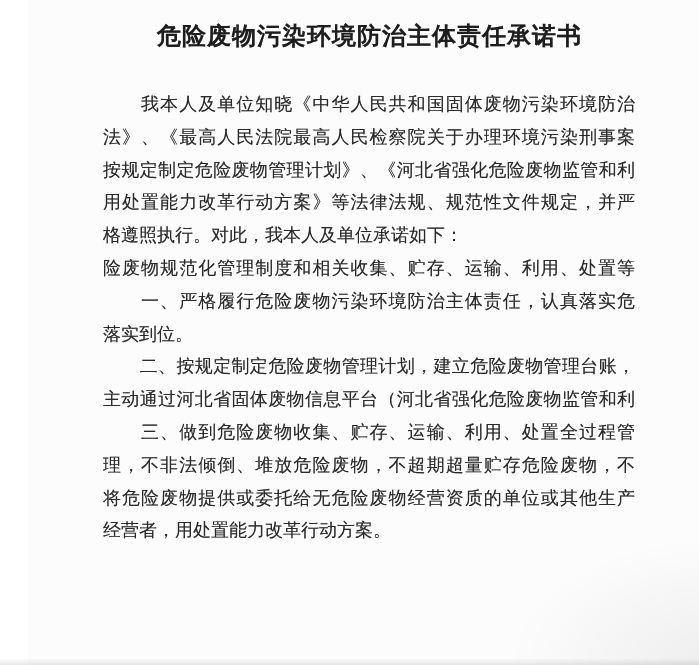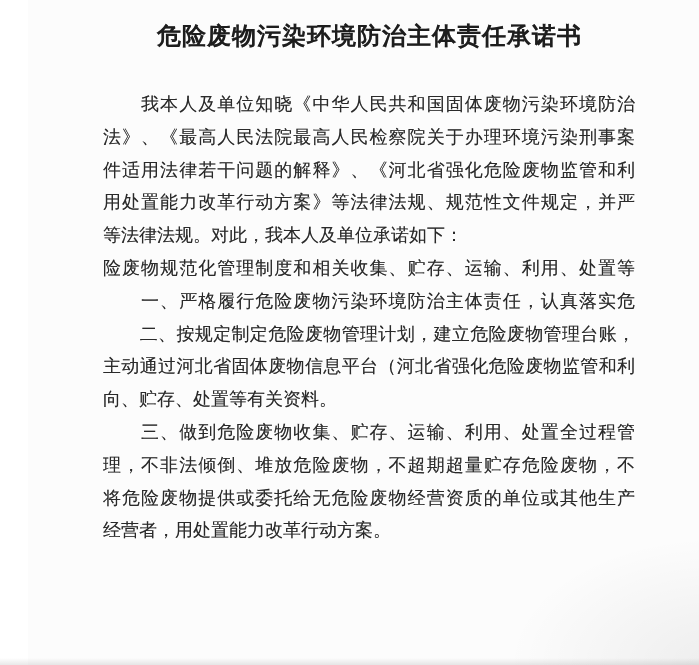--- a/index.html
+++ b/index.html
@@ -79,34 +79,34 @@
 <div class="page">
   <div class="left-strip"></div>
 
   <h1 class="title">危险废物污染环境防治主体责任承诺书</h1>
 
   <div class="body-text">
 
     <div class="paragraph">
       <div class="line">　　我本人及单位知晓《中华人民共和国固体废物污染环境防治</div>
       <div class="line">法》、《最高人民法院最高人民检察院关于办理环境污染刑事案</div>
-      <div class="line">件适用法律若干问题的解释》、《河北省强化危险废物监管和利</div>
+      <div class="line">按规定制定危险废物管理计划》、《河北省强化危险废物监管和利</div>
       <div class="line">用处置能力改革行动方案》等法律法规、规范性文件规定，并严</div>
-      <div class="line end">等法律法规。对此，我本人及单位承诺如下：</div>
+      <div class="line end">格遵照执行。对此，我本人及单位承诺如下：</div>
     </div>
 
     <div class="paragraph">
       <div class="line">险废物规范化管理制度和相关收集、贮存、运输、利用、处置等</div>
       <div class="line">　　一、严格履行危险废物污染环境防治主体责任，认真落实危</div>
+      <div class="line end">落实到位。</div>
     </div>
 
     <div class="paragraph">
       <div class="line">　　二、按规定制定危险废物管理计划，建立危险废物管理台账，</div>
       <div class="line">主动通过河北省固体废物信息平台（河北省强化危险废物监管和利</div>
-      <div class="line end">向、贮存、处置等有关资料。</div>
     </div>
 
     <div class="paragraph">
       <div class="line">　　三、做到危险废物收集、贮存、运输、利用、处置全过程管</div>
       <div class="line">理，不非法倾倒、堆放危险废物，不超期超量贮存危险废物，不</div>
       <div class="line">将危险废物提供或委托给无危险废物经营资质的单位或其他生产</div>
       <div class="line end">经营者，用处置能力改革行动方案。</div>
     </div>
 
   </div>

